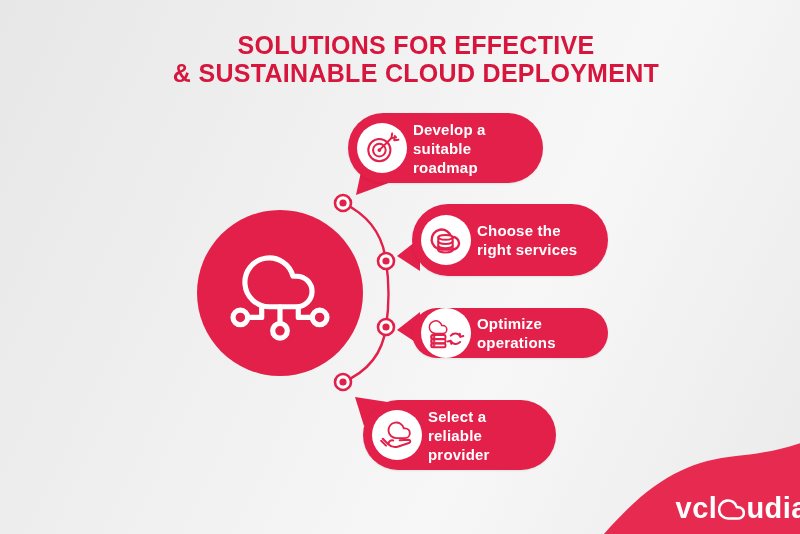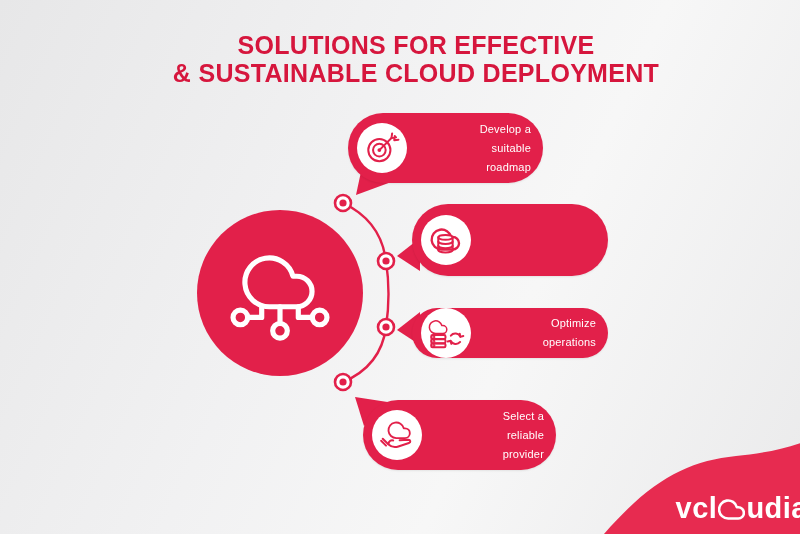--- a/index.html
+++ b/index.html
@@ -17,21 +17,21 @@
     background:#e2204a;z-index:2;display:flex;align-items:center;justify-content:center;}
   .hub svg{width:122px;height:122px;}
   
   .overlay{position:absolute;left:0;top:0;width:800px;height:534px;z-index:1;}
   
   .pill{position:absolute;background:#e2204a;display:flex;align-items:center;z-index:3;
     border-radius:40px;box-shadow:0 1px 2px rgba(0,0,0,.08);}
   .pill .badge{flex:0 0 auto;width:50px;height:50px;margin-left:9px;border-radius:50%;
     background:#fff;display:flex;align-items:center;justify-content:center;}
   .badge svg{width:38px;height:38px;}
-  .pill .txt{flex:1;text-align:right;color:#fff;font-weight:normal;font-size:11px;
+  .pill .txt{flex:1;text-align:left;color:#fff;font-weight:bold;font-size:15px;
     line-height:19px;letter-spacing:.2px;white-space:pre-line;padding:0 12px 0 6px;}
   .p1{left:348px;top:113px;width:195px;height:70px;}
   .p2{left:412px;top:204px;width:196px;height:72px;}
   .p3{left:412px;top:308px;width:196px;height:50px;}
   .p4{left:363px;top:400px;width:193px;height:70px;}
   
   .swoosh{position:absolute;right:0;bottom:0;width:262px;height:107px;z-index:2;}
   .logo{position:absolute;right:24px;bottom:11px;z-index:3;display:flex;align-items:flex-end;
     color:#fff;font-size:29px;font-weight:bold;letter-spacing:.5px;line-height:30px;}
   .logo svg{width:27px;height:21px;margin:0 1px 3px 1px;}
@@ -105,20 +105,22 @@
     <div class="badge">
       <svg viewBox="0 0 36 36" class="ic">
         <g transform="translate(3.2,3.4) scale(1.18)">
           <path d="M18 10h-1.26A8 8 0 1 0 9 20h9a5 5 0 0 0 0-10z"></path>
         </g>
         <ellipse cx="17.5" cy="15.5" rx="6.8" ry="2.3" fill="#fff"></ellipse>
         <path d="M10.7 15.5 v12 M24.3 15.5 v12"></path>
         <path d="M10.7 19.5 a6.8 2.3 0 0 0 13.6 0 M10.7 23.5 a6.8 2.3 0 0 0 13.6 0 M10.7 27.5 a6.8 2.3 0 0 0 13.6 0"></path>
       </svg>
     </div>
+    <div class="txt">Choose the
+right services</div>
   </div>
 
   <div class="pill p3">
     <div class="badge">
       <svg viewBox="0 0 36 36" class="ic">
         <g transform="translate(1.5,3.5) scale(0.75)">
           <path d="M18 10h-1.26A8 8 0 1 0 9 20h9a5 5 0 0 0 0-10z"></path>
         </g>
         <rect x="4" y="20" width="13.5" height="3.6" rx="1.2"></rect>
         <rect x="4" y="24" width="13.5" height="3.6" rx="1.2"></rect>

